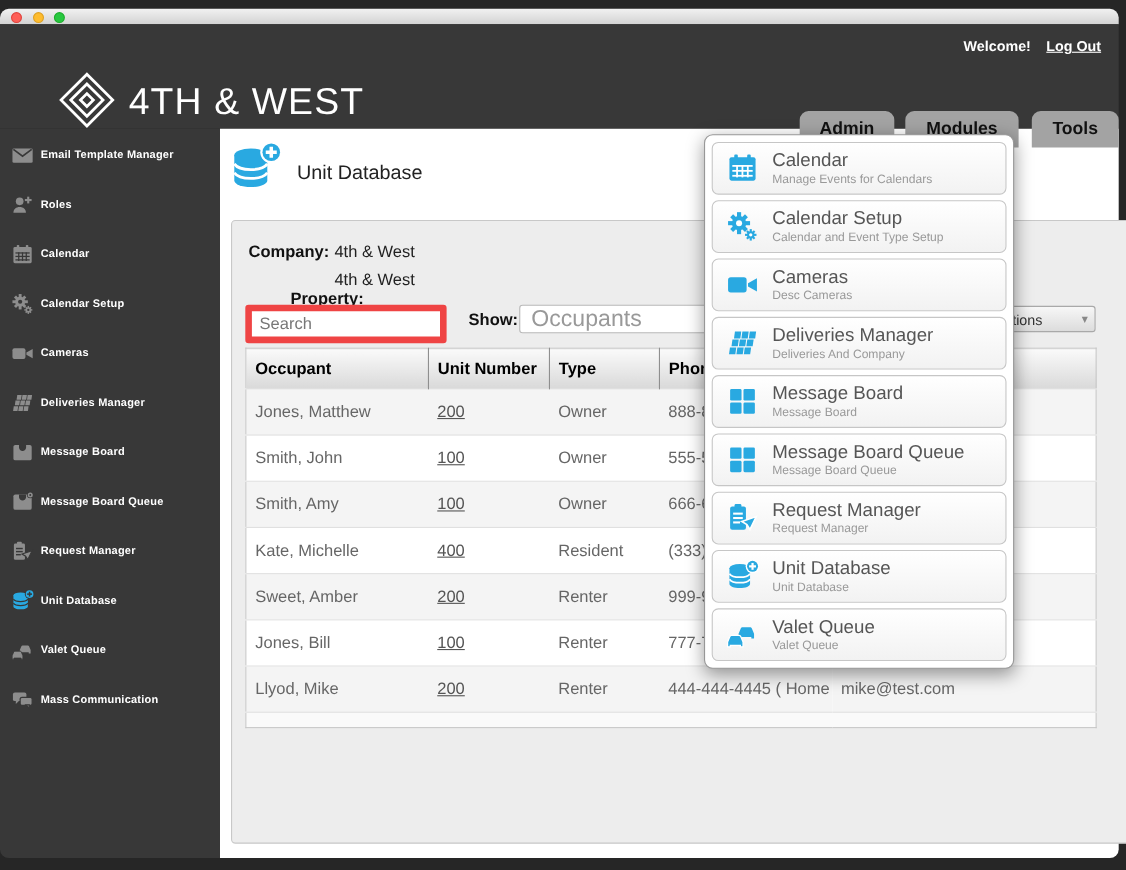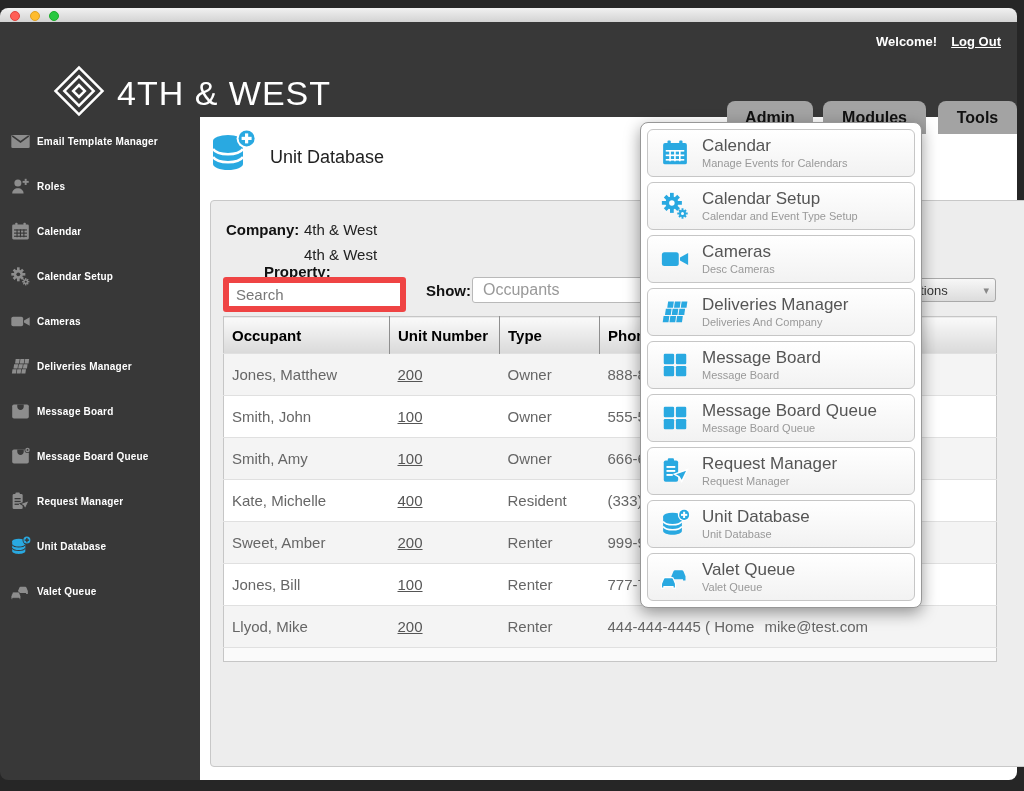--- a/index.html
+++ b/index.html
@@ -44,21 +44,21 @@
 
   .panel{position:absolute;left:10px;top:83px;width:900px;height:567px;background:#ededed;
     border:1px solid #c8c8c8;border-radius:4px;box-sizing:border-box;}
   .lbl{position:absolute;font-size:15px;font-weight:700;color:#111;}
   .val{position:absolute;font-size:15px;color:#222;}
   .search{position:absolute;left:12px;top:76px;width:162px;height:21px;border:6px solid #ef4444;
     border-radius:3px;font-size:15px;padding-left:7px;color:#0c4a6e;font-family:inherit;}
   .search::placeholder{color:#777;opacity:1;}
   .show-select{position:absolute;left:261px;top:76px;width:240px;height:26px;background:#fff;
     border:1px solid #b9b9b9;border-radius:3px;display:flex;align-items:center;cursor:pointer;box-sizing:border-box;}
-  .show-select span{font-size:16px;color:#999;margin-left:10px;}
+  .show-select span{font-size:21px;color:#999;margin-left:10px;}
   .actions-select{position:absolute;left:683px;top:77px;width:102px;height:24px;
     background:linear-gradient(#f7f7f7,#dcdcdc);border:1px solid #a9a9a9;border-radius:3px;
     display:flex;align-items:center;cursor:pointer;box-sizing:border-box;}
   .actions-select .at{font-size:13px;color:#333;margin-left:10px;flex:1;}
   .actions-select .chev{font-size:11px;color:#888;margin-right:6px;}
 
   .tbl-wrap{position:absolute;left:12px;top:115px;width:773px;}
   table.grid{border-collapse:collapse;width:773px;font-size:15px;table-layout:fixed;
     border:1px solid #c6c6c6;background:#fff;}
   table.grid th{height:36px;text-align:left;padding:0 0 0 8px;font-size:15px;color:#000;
@@ -272,20 +272,33 @@
             <g transform="translate(8.5,3) scale(0.64)">
               <path d="M1 13l2.6-6.2C3.9 6 4.6 5.5 5.5 5.5h8.6c.9 0 1.6.5 1.9 1.3L18.6 13v5.5h-3.1v-1.7H4.1v1.7H1z"></path>
             </g>
             <g transform="translate(0.5,9) scale(0.64)">
               <path d="M1 13l2.6-6.2C3.9 6 4.6 5.5 5.5 5.5h8.6c.9 0 1.6.5 1.9 1.3L18.6 13v5.5h-3.1v-1.7H4.1v1.7H1z" stroke="var(--icon-bg,#fff)" stroke-width="1.5"></path>
             </g>
           </svg>
         </span>
         <span>Valet Queue</span>
       </div>
+      <div class="side-item">
+        <span class="icn">
+          <svg viewBox="0 0 24 24" fill="currentColor">
+            <rect x="2" y="4" width="14" height="9" rx="2"></rect>
+            <path d="M5 12l0 4 4-4z"></path>
+            <g fill="currentColor" stroke="var(--icon-bg,#fff)" stroke-width="1.3">
+              <rect x="9.5" y="9" width="12.5" height="8.5" rx="2"></rect>
+              <path d="M19 17l0 3.5-3.5-3.5z"></path>
+            </g>
+          </svg>
+        </span>
+        <span>Mass Communication</span>
+      </div>
     </div>
 
   <div class="content">
     <div class="pt-icon icn" id="page-title-icon">
         <svg viewBox="0 0 24 24">
           <g fill="currentColor">
             <ellipse cx="10" cy="6" rx="7.5" ry="3"></ellipse>
             <path d="M2.5 6v11.5c0 1.66 3.36 3 7.5 3s7.5-1.34 7.5-3V6z"></path>
           </g>
           <g fill="none" stroke="var(--icon-bg,#fff)" stroke-width="1.3">

